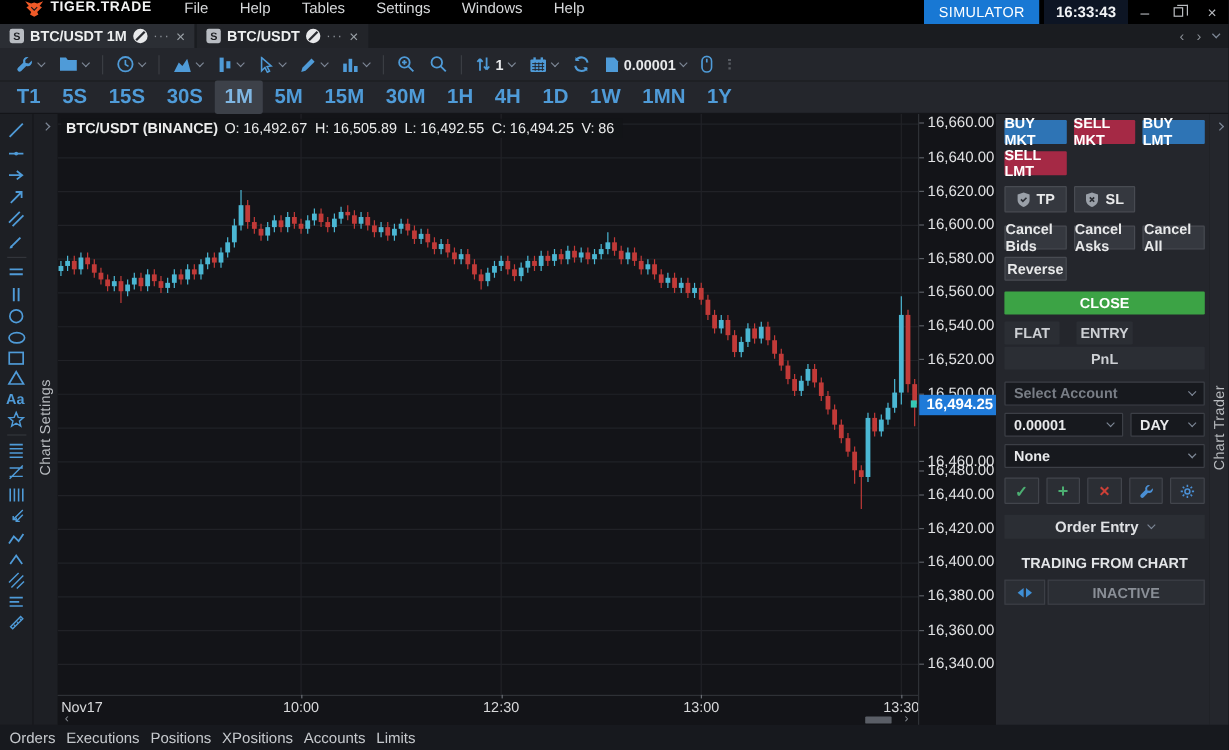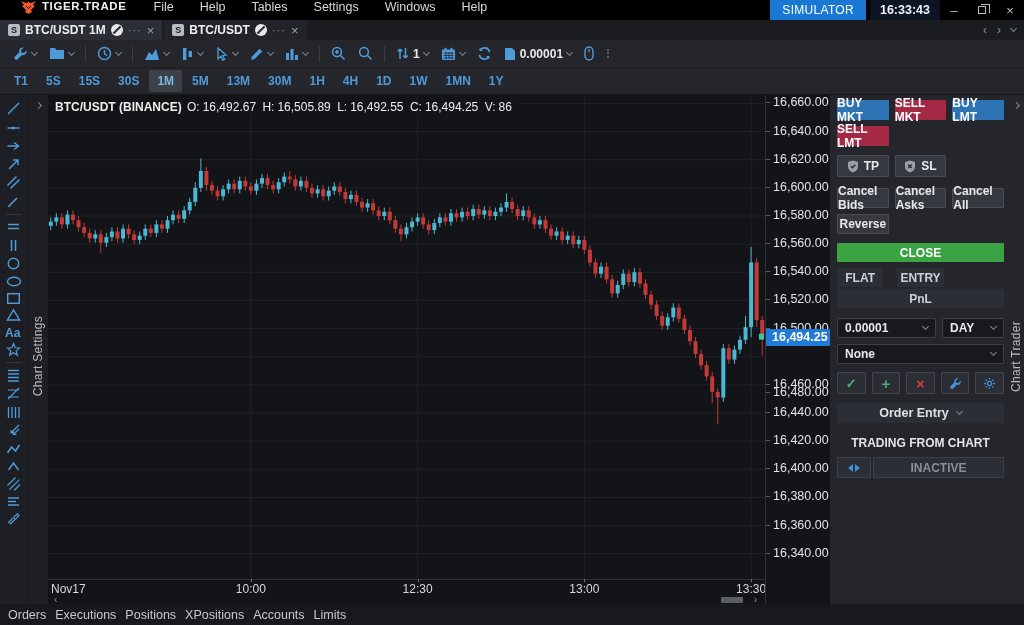--- a/index.html
+++ b/index.html
@@ -31,21 +31,21 @@
   .tbtn{display:flex;align-items:center;gap:4px;padding:0 5px;height:22px;}
   .tbtn svg{display:block;}
   .tb-sep{width:1px;height:16px;background:#3a3d43;margin:0 4px;}
   .tb-val{color:#e8e9eb;font-size:12px;font-weight:bold;}
   .chev{display:inline-block;width:5px;height:5px;border-right:1.4px solid #7d8796;border-bottom:1.4px solid #7d8796;}
   .chev.down{transform:rotate(45deg);margin-top:-3px;}
   .chev.right{transform:rotate(-45deg);}
   .grip{width:3px;height:9px;border-left:2px dotted #565a61;margin-left:6px;}
   
   .tfbar{height:27px;background:#24262c;display:flex;align-items:center;padding-left:6px;gap:2px;border-bottom:1px solid #141519;}
-  .tf{color:#4f9bd8;font-weight:bold;font-size:12px;padding:4px 8px;border-radius:2px;}
+  .tf{color:#4f9bd8;font-weight:bold;font-size:17px;padding:4px 8px;border-radius:2px;}
   .tf.active{background:#3d4149;color:#7fb6e2;}
   
   .main{display:flex;height:509px;}
   .toolstrip{width:28px;background:#1d1f24;display:flex;flex-direction:column;align-items:center;padding-top:6px;gap:3.6px;border-right:1px solid #15161a;}
   .toolstrip svg{display:block;}
   .ts-sep{width:16px;height:1px;background:#32353b;margin:1px 0;}
   .sidestrip{width:20px;background:#1d1f24;position:relative;display:flex;flex-direction:column;align-items:center;}
   .sidestrip.rightedge{width:16px;background:#24262c;}
   .vtext{writing-mode:vertical-rl;transform:rotate(180deg);color:#b9bcc0;font-size:12px;margin:auto;letter-spacing:.3px;}
   .strip-chev{margin-top:8px;}
@@ -258,21 +258,21 @@
     <span class="grip"></span>
   </div>
 
   <div class="tfbar">
     <span class="tf">T1</span>
     <span class="tf">5S</span>
     <span class="tf">15S</span>
     <span class="tf">30S</span>
     <span class="tf active">1M</span>
     <span class="tf">5M</span>
-    <span class="tf">13M</span>
+    <span class="tf">15M</span>
     <span class="tf">30M</span>
     <span class="tf">1H</span>
     <span class="tf">4H</span>
     <span class="tf">1D</span>
     <span class="tf">1W</span>
     <span class="tf">1MN</span>
     <span class="tf">1Y</span>
   </div>
 
   <div class="main">
@@ -724,20 +724,24 @@
       </div>
       <div class="gap6"></div>
       <div class="btn green">CLOSE</div>
       <div class="gap6"></div>
       <div class="grid2" style="gap:14px;margin-bottom:2px;">
         <div class="btn flat-dark">FLAT</div>
         <div class="btn flat-dark">ENTRY</div>
       </div>
       <div class="btn flat-dark">PnL</div>
       <div class="gap10"></div>
+      <div class="select">
+        <span class="ph">Select Account</span>
+        <span class="chev down"></span>
+      </div>
       <div class="selrow">
         <div class="select">
           <span>0.00001</span>
             <span class="chev down"></span>
           </div>
         <div class="select">
           <span>DAY</span>
             <span class="chev down"></span>
           </div>
       </div>

